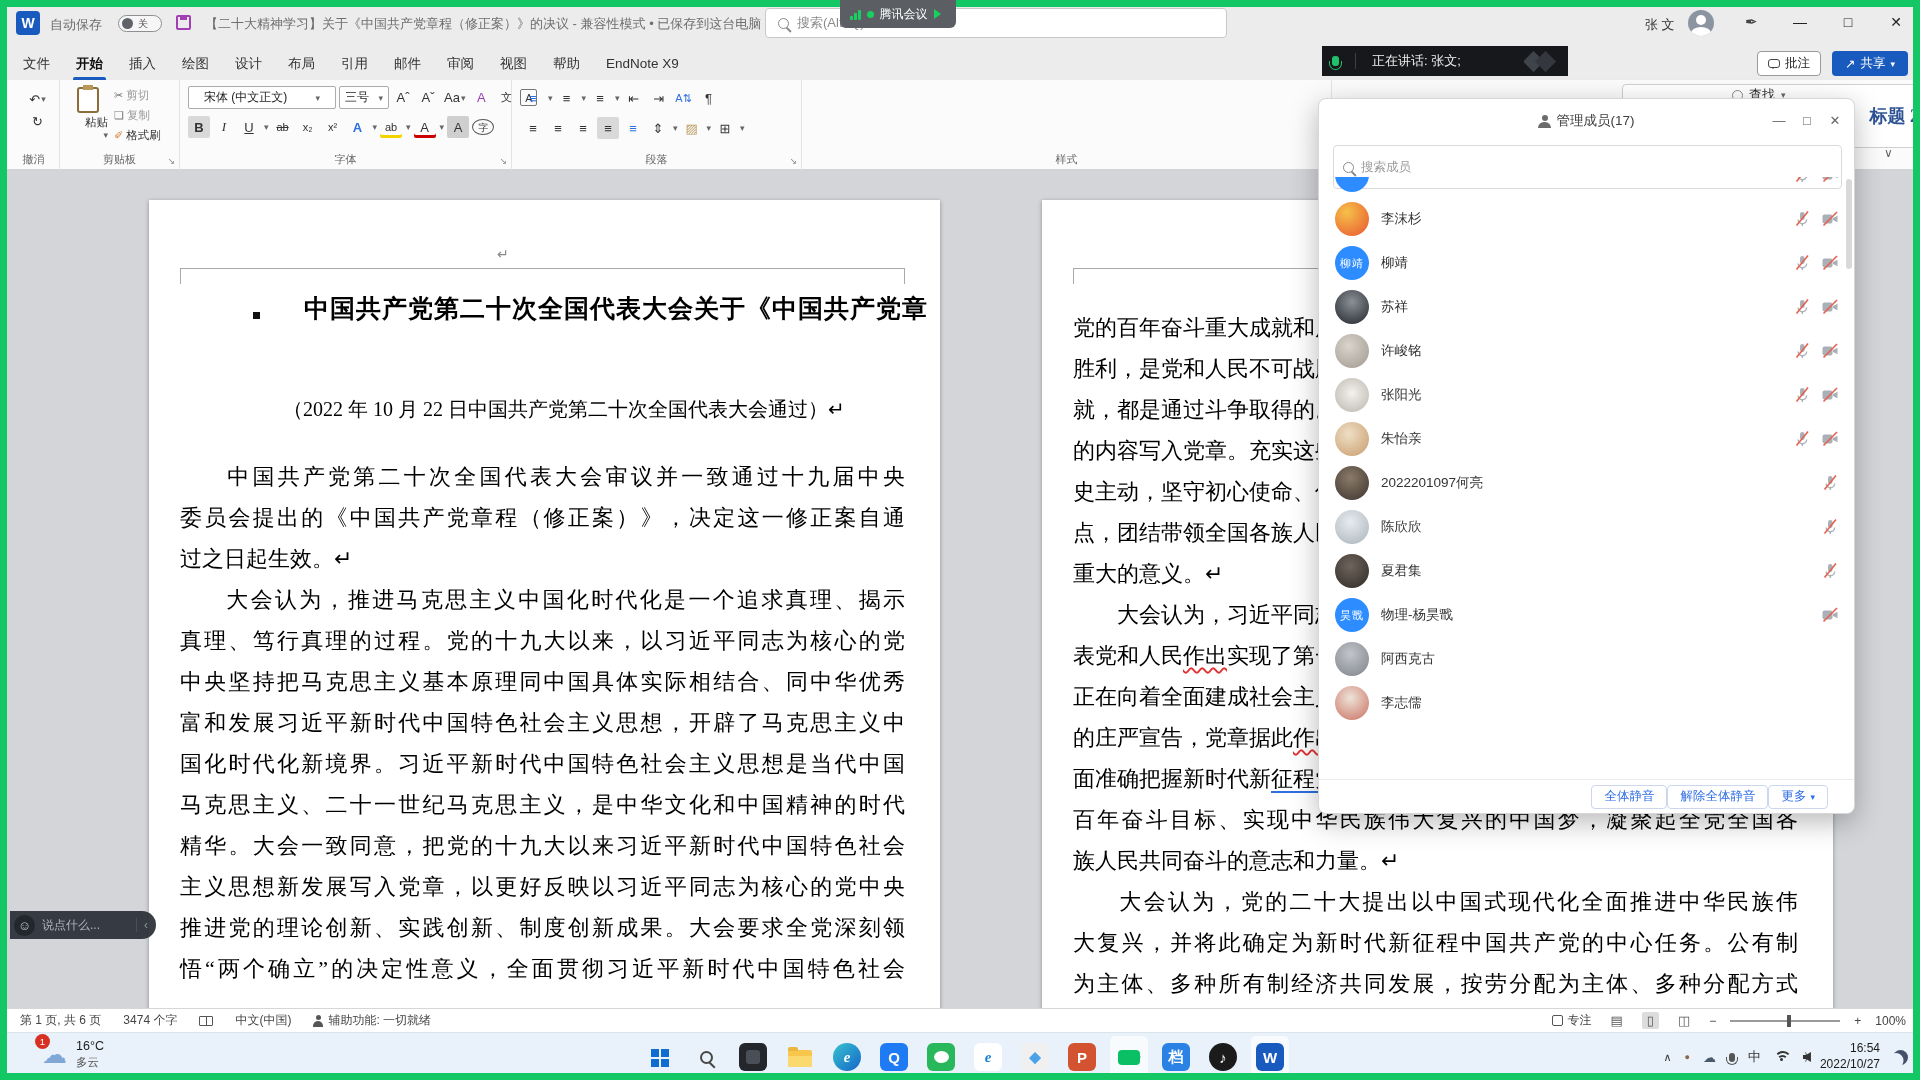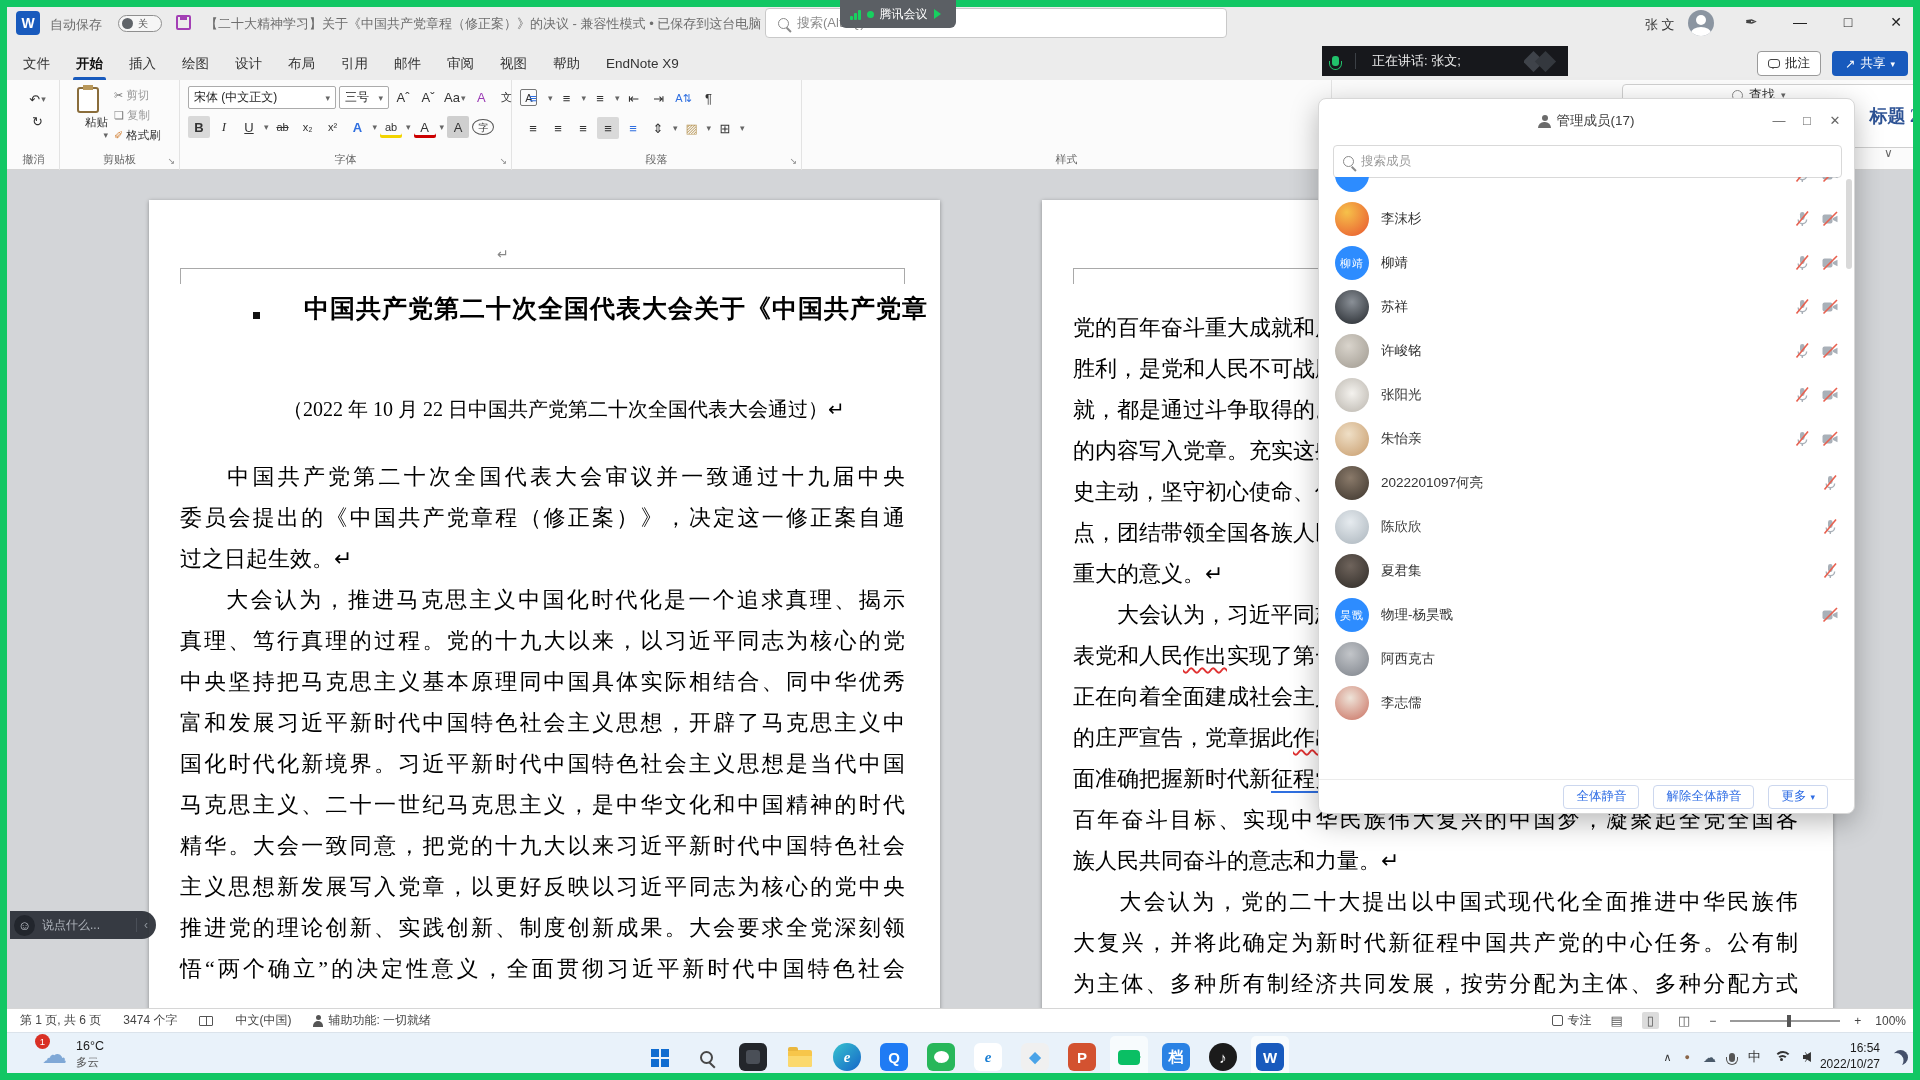--- a/index.html
+++ b/index.html
@@ -48,21 +48,21 @@
   
   #ribbon{position:absolute;left:0;top:80px;width:1920px;height:90px;background:#fbfbfb;border-bottom:1px solid #d4d4d4}
   .rgroup{position:absolute;top:0;height:90px;border-right:1px solid #e3e3e3}
   .glabel{position:absolute;bottom:3px;left:0;right:0;text-align:center;font-size:11px;color:#666}
   .launch{position:absolute;right:4px;bottom:4px;font-size:9px;color:#888}
   .rbtn{min-width:22px;height:22px;display:inline-flex;align-items:center;justify-content:center;font-size:13px;color:#333;border-radius:2px;padding:0 2px}
   .rbtn.sel{background:#d9d9d9}
   .csmall{font-size:9px;color:#666;margin-left:1px}
   .row{display:flex;align-items:center;gap:3px}
   #g-undo .rbtn{display:flex}
-  .fontbox{width:148px;height:23px;border:1px solid #ababab;border-radius:2px;background:#fff;font-size:12px;color:#222;display:flex;align-items:center;justify-content:space-between;padding:0 5px}
+  .fontbox{width:148px;height:23px;border:1px solid #ababab;border-radius:2px;background:#fff;font-size:12px;color:#222;display:flex;align-items:center;justify-content:space-between;padding:0 15px}
   .sizebox{width:50px;height:23px;border:1px solid #ababab;border-radius:2px;background:#fff;font-size:12px;color:#222;display:flex;align-items:center;justify-content:space-between;padding:0 5px}
   .ubar{text-decoration:underline}
   .strike{text-decoration:line-through}
   .fc-red{box-shadow:inset 0 -3px 0 #c00}
   .hl-yel{box-shadow:inset 0 -3px 0 #f2d400}
   .fx-blue{color:#2f6fe0;font-weight:bold}
   .shade{background:#cfcfcf}
   .circ{border:1px solid #555;border-radius:50%;font-size:10px;width:16px;height:16px;line-height:15px;text-align:center;padding:0}
   
   #stylebox{position:absolute;left:820px;top:4px;width:502px;height:64px;border:1px solid #d0d0d0;border-radius:4px;background:#fff;display:flex;align-items:center;gap:26px;padding:0 34px}
@@ -103,40 +103,40 @@
   .mtlogo i{position:absolute;width:15px;height:15px;background:#3f434a;transform:rotate(45deg);top:4px}
   .mtlogo i:first-child{left:2px}.mtlogo i:last-child{left:14px;background:#34383e}
 
   
   #panel{position:absolute;left:1318px;top:98px;width:537px;height:716px;background:#fff;border:1px solid #d7d7d7;border-radius:8px;box-shadow:0 8px 28px rgba(0,0,0,.28);z-index:50;overflow:hidden}
   #panel-header{position:relative;height:44px;display:flex;align-items:center;justify-content:center;gap:6px;font-size:13.5px;color:#3c3c3c}
   .i-person{width:12px;height:12px;position:relative}
   .i-person::before{content:"";position:absolute;left:3.5px;top:0;width:6px;height:6px;border-radius:50%;background:#6b6b6b}
   .i-person::after{content:"";position:absolute;left:0;top:7px;width:13px;height:6px;border-radius:6px 6px 0 0;background:#6b6b6b}
   .pctl{position:absolute;top:14px;font-size:13px;color:#666;width:18px;text-align:center}
-  #panel-search{position:absolute;left:14px;top:46px;width:509px;height:33px;border:1px solid #d9d9d9;border-radius:4px;display:flex;align-items:center;gap:7px;padding:0 9px;font-size:12.5px;color:#9a9a9a}
+  #panel-search{position:absolute;left:14px;top:46px;width:509px;height:44px;border:1px solid #d9d9d9;border-radius:4px;display:flex;align-items:center;gap:7px;padding:0 9px;font-size:12.5px;color:#9a9a9a}
   #mlist{position:absolute;left:0;top:78px;width:537px;height:604px;overflow:hidden}
   .mrow{height:44px;display:flex;align-items:center;padding:0 16px;gap:12px}
   .mrow.partial{margin-top:-24px}
   .av{width:34px;height:34px;border-radius:50%;flex:none;display:flex;align-items:center;justify-content:center;color:#fff;font-size:11px;letter-spacing:1px}
   .av.letter{background:#2d8cff}
   .av-p1{background:radial-gradient(circle at 35% 30%,#f6c14a,#e8542f)}
   .av-p2{background:radial-gradient(circle at 50% 35%,#8a9097,#23272c)}
   .av-p3{background:radial-gradient(circle at 40% 35%,#d9d4cc,#9f998f)}
   .av-p4{background:radial-gradient(circle at 50% 45%,#f4f2ee,#b9b4ac)}
   .av-p5{background:radial-gradient(circle at 40% 35%,#efdfc6,#c79b6b)}
   .av-p6{background:radial-gradient(circle at 45% 35%,#8a7a6a,#3c342c)}
   .av-p7{background:radial-gradient(circle at 45% 35%,#e6ebef,#aab4bc)}
   .av-p8{background:radial-gradient(circle at 45% 35%,#6f645c,#2e2a26)}
   .av-p9{background:radial-gradient(circle at 45% 35%,#c2c5c9,#7d828a)}
   .av-p10{background:radial-gradient(circle at 45% 35%,#eee3d8,#c96f5f)}
   .mname{font-size:13.5px;color:#333;white-space:nowrap}
   .micons{margin-left:auto;display:flex;gap:8px;align-items:center}
   #pscroll{position:absolute;right:2px;top:80px;width:6px;height:90px;border-radius:3px;background:#d9d9d9}
-  #panel-footer{position:absolute;left:0;bottom:0;width:537px;height:34px;border-top:1px solid #ebebeb;display:flex;align-items:center;justify-content:flex-end;gap:14px;padding:0 28px}
+  #panel-footer{position:absolute;left:0;bottom:0;width:537px;height:34px;border-top:1px solid #ebebeb;display:flex;align-items:center;justify-content:flex-end;padding:0 28px}
   .pbtn{height:24px;border:1px solid #ccd7ee;border-radius:4px;background:#fff;color:#2f6de4;font-size:12.5px;display:flex;align-items:center;padding:0 12px;gap:4px;white-space:nowrap}
 
   
   #statusbar{position:absolute;left:0;top:1008px;width:1920px;height:24px;background:#fff;border-top:1px solid #d6d6d6;display:flex;align-items:center;font-size:12px;color:#444}
   #sb-left{display:flex;align-items:center;gap:22px;padding-left:20px}
   #sb-right{margin-left:auto;display:flex;align-items:center;gap:14px;padding-right:14px}
   .i-book{width:14px;height:10px;border:1.3px solid #555;border-radius:1px;position:relative}
   .i-book::after{content:"";position:absolute;left:50%;top:0;bottom:0;width:1px;background:#555}
   .i-person-sm{width:10px;height:12px;position:relative}
   .i-person-sm::before{content:"";position:absolute;left:2.5px;top:0;width:5px;height:5px;border-radius:50%;background:#555}

